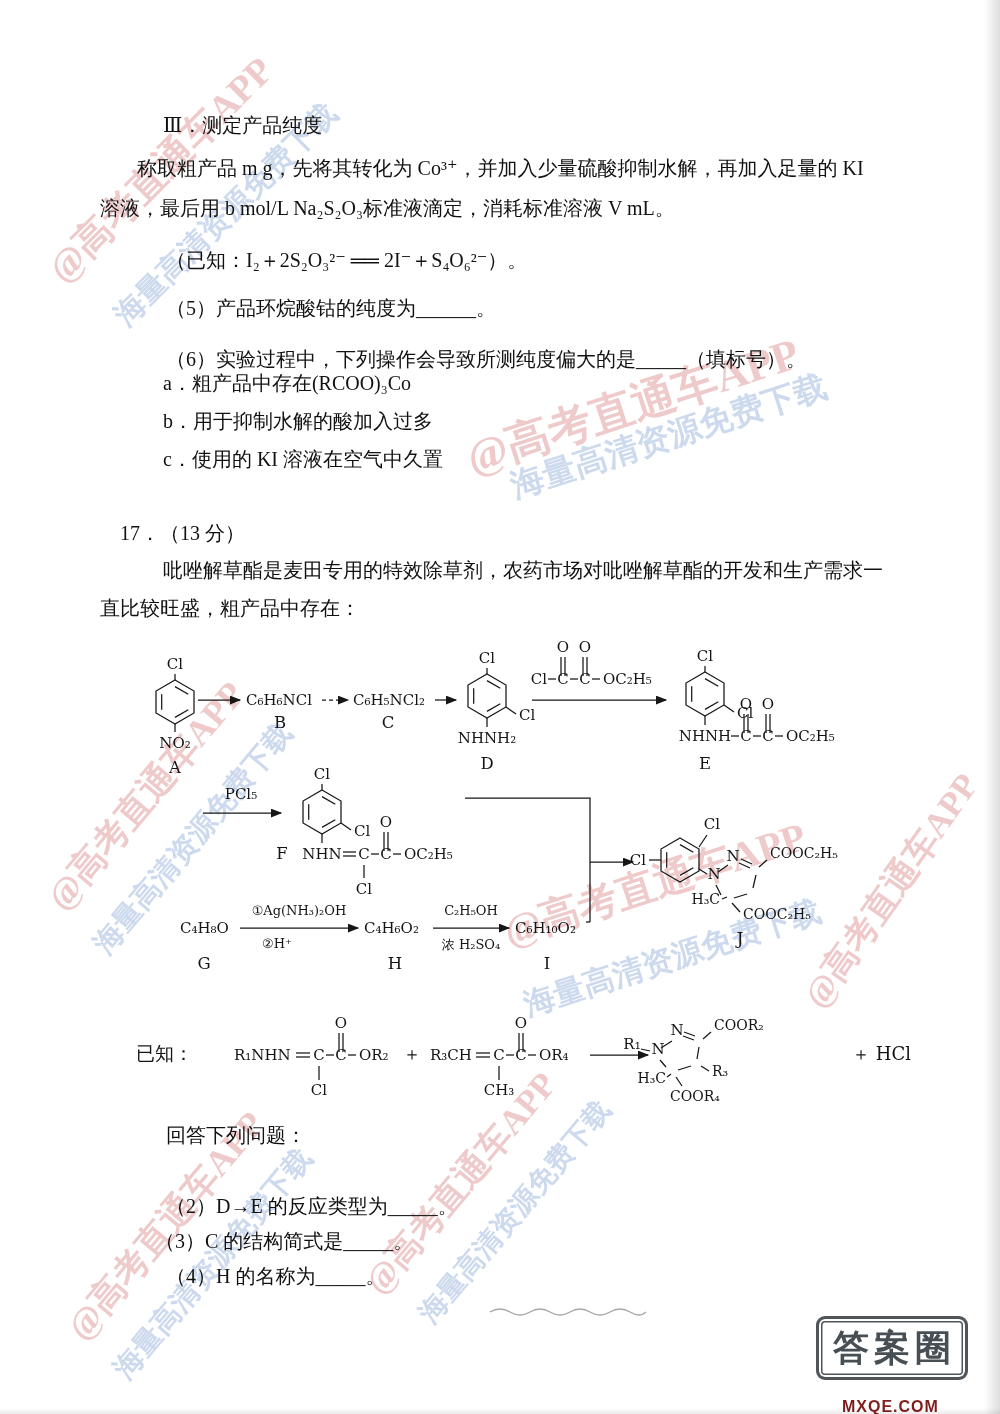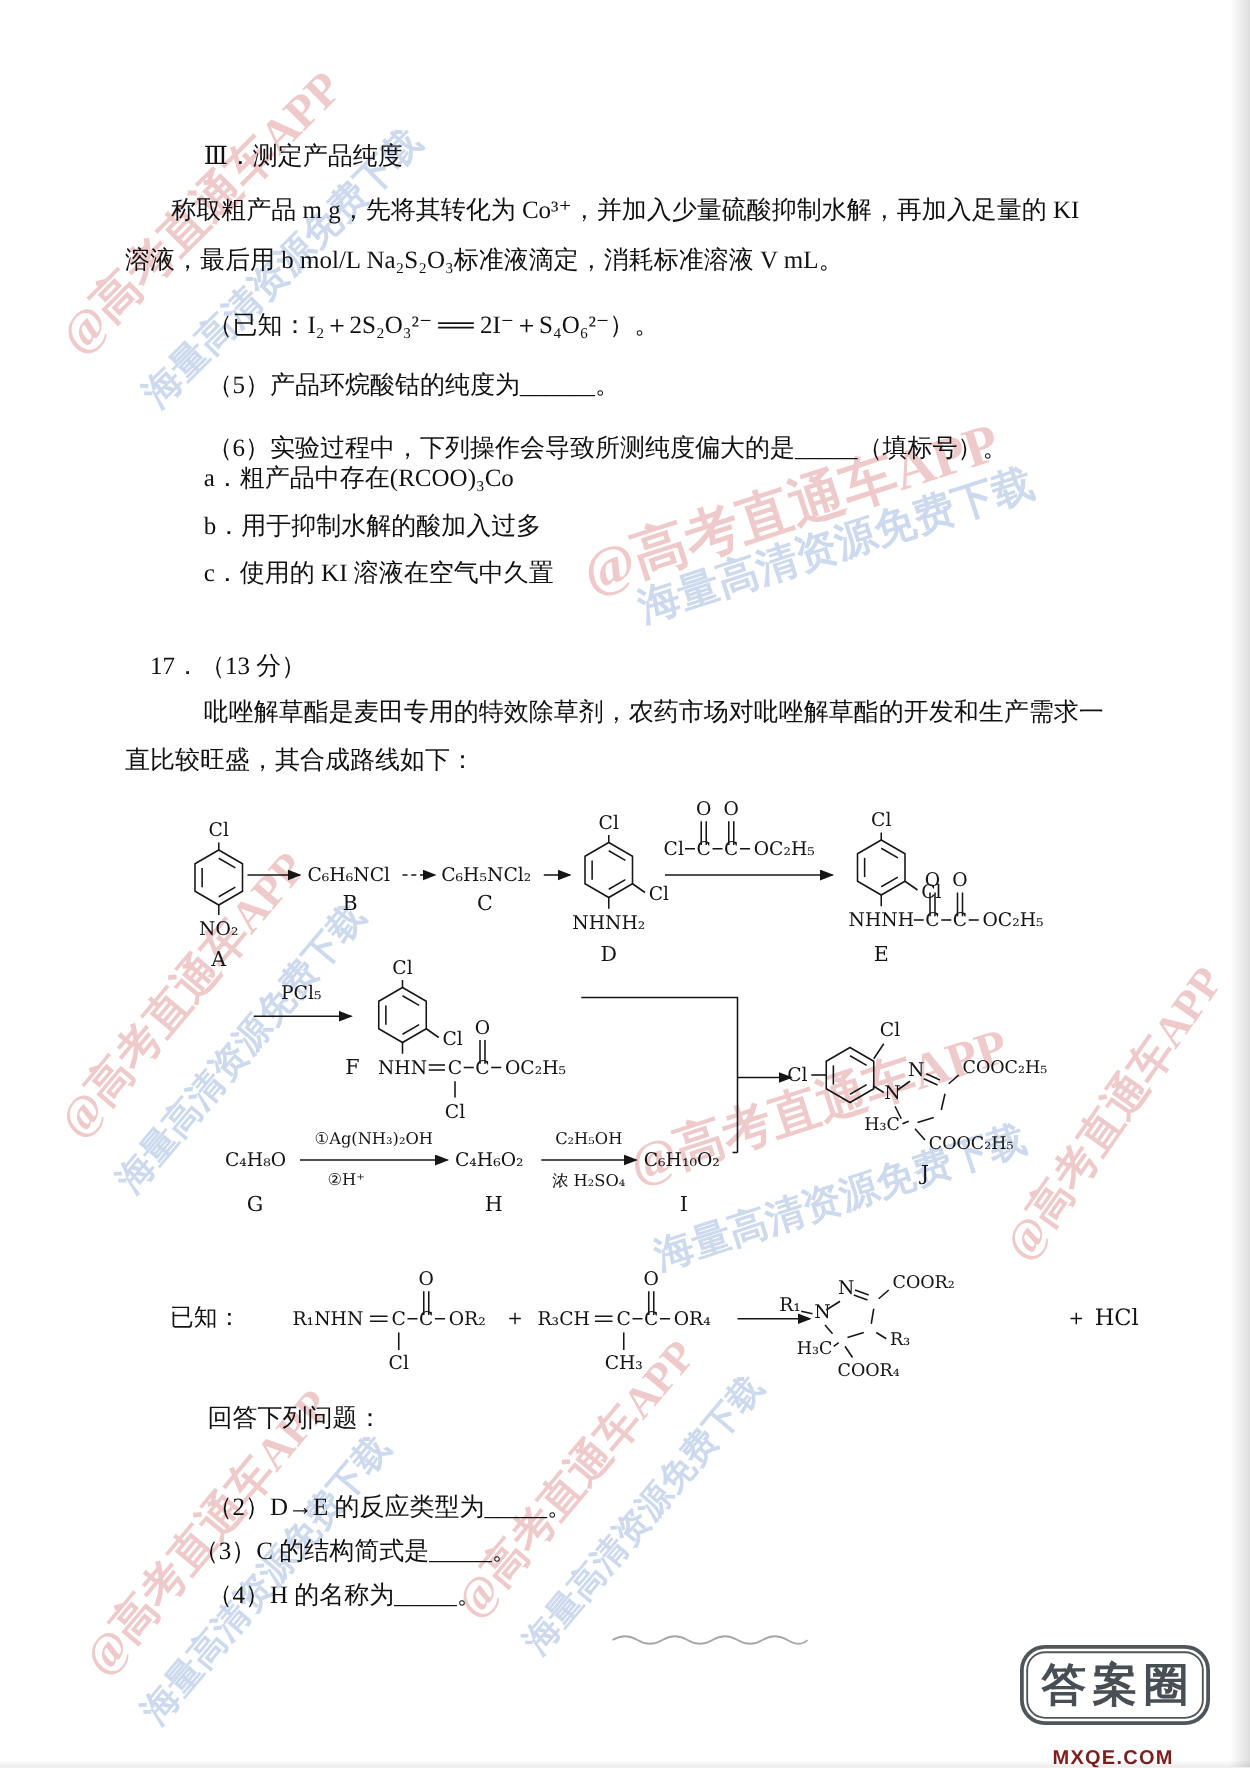--- a/index.html
+++ b/index.html
@@ -16,21 +16,21 @@
   .abs{position:absolute;z-index:3;}
   svg text{font-family:"DejaVu Serif","Liberation Serif",serif;fill:#141414;font-size:15px;}
   svg .fs13{font-size:13px;}
   svg .fs14{font-size:14px;}
   svg .fs18{font-size:18px;}
   svg .fs19{font-size:19px;}
   svg .lab{font-size:16.5px;}
   svg line,svg polygon,svg polyline,svg path.bond{stroke:#161616;stroke-width:1.25;fill:none;}
   svg .dash{stroke-dasharray:4 3;}
   .footer{position:absolute;left:0;right:0;top:1290px;text-align:center;font-size:17.5px;letter-spacing:1px;z-index:3;}
-  .stamp{position:absolute;left:816px;top:1316px;width:146px;height:58px;border:3px solid #4e555b;border-radius:20px;
+  .stamp{position:absolute;left:816px;top:1316px;width:146px;height:58px;border:3px solid #4e555b;border-radius:9px;
          box-shadow:inset 0 0 0 2px #ffffff,inset 0 0 0 3.5px #4e555b;display:flex;align-items:center;justify-content:center;z-index:3;}
   .stamp span{font-size:36px;font-weight:bold;color:#474e54;letter-spacing:5px;padding-left:5px;}
   .stamp-site{position:absolute;left:842px;top:1378px;font-size:16px;font-weight:bold;color:#7f1d1d;
               font-family:"Liberation Sans","DejaVu Sans",sans-serif;letter-spacing:1px;z-index:3;margin-top:20px;}
 </style>
 </head>
 <body>
 
 <div class="page">
 
@@ -53,21 +53,21 @@
   <div class="t" style="left:137px;top:158px;">称取粗产品 m g，先将其转化为 Co³⁺，并加入少量硫酸抑制水解，再加入足量的 KI</div>
   <div class="t" style="left:166px;top:250px;">（已知：I₂＋2S₂O₃²⁻ ══ 2I⁻＋S₄O₆²⁻）。</div>
   <div class="t" style="left:166px;top:298px;">（5）产品环烷酸钴的纯度为______。</div>
   <div class="t" style="left:166px;top:349px;">（6）实验过程中，下列操作会导致所测纯度偏大的是_____（填标号）。</div>
   <div class="t" style="left:163px;top:373px;">a．粗产品中存在(RCOO)₃Co</div>
   <div class="t" style="left:163px;top:411px;">b．用于抑制水解的酸加入过多</div>
   <div class="t" style="left:163px;top:449px;">c．使用的 KI 溶液在空气中久置</div>
 
   <div class="t" style="left:120px;top:523px;">17．（13 分）</div>
   <div class="t" style="left:163px;top:560px;">吡唑解草酯是麦田专用的特效除草剂，农药市场对吡唑解草酯的开发和生产需求一</div>
-  <div class="t" style="left:100px;top:598px;">直比较旺盛，其合成路线如下：</div>
+  <div class="t" style="left:100px;top:598px;">直比较旺盛，粗产品中存在：</div>
 
   <svg class="abs" style="left:100px;top:632px;" width="860" height="360" viewBox="0 0 860 360">
     <defs>
       <g id="bz">
         <polygon points="0,-22 19,-11 19,11 0,22 -19,11 -19,-11"></polygon>
         <line x1="0" y1="-15.4" x2="13.3" y2="-7.7"></line>
         <line x1="13.3" y1="7.7" x2="0" y2="15.4"></line>
         <line x1="-13.3" y1="7.7" x2="-13.3" y2="-7.7"></line>
       </g>
       <marker id="arw" markerWidth="10" markerHeight="8" refX="8" refY="3.5" orient="auto">

